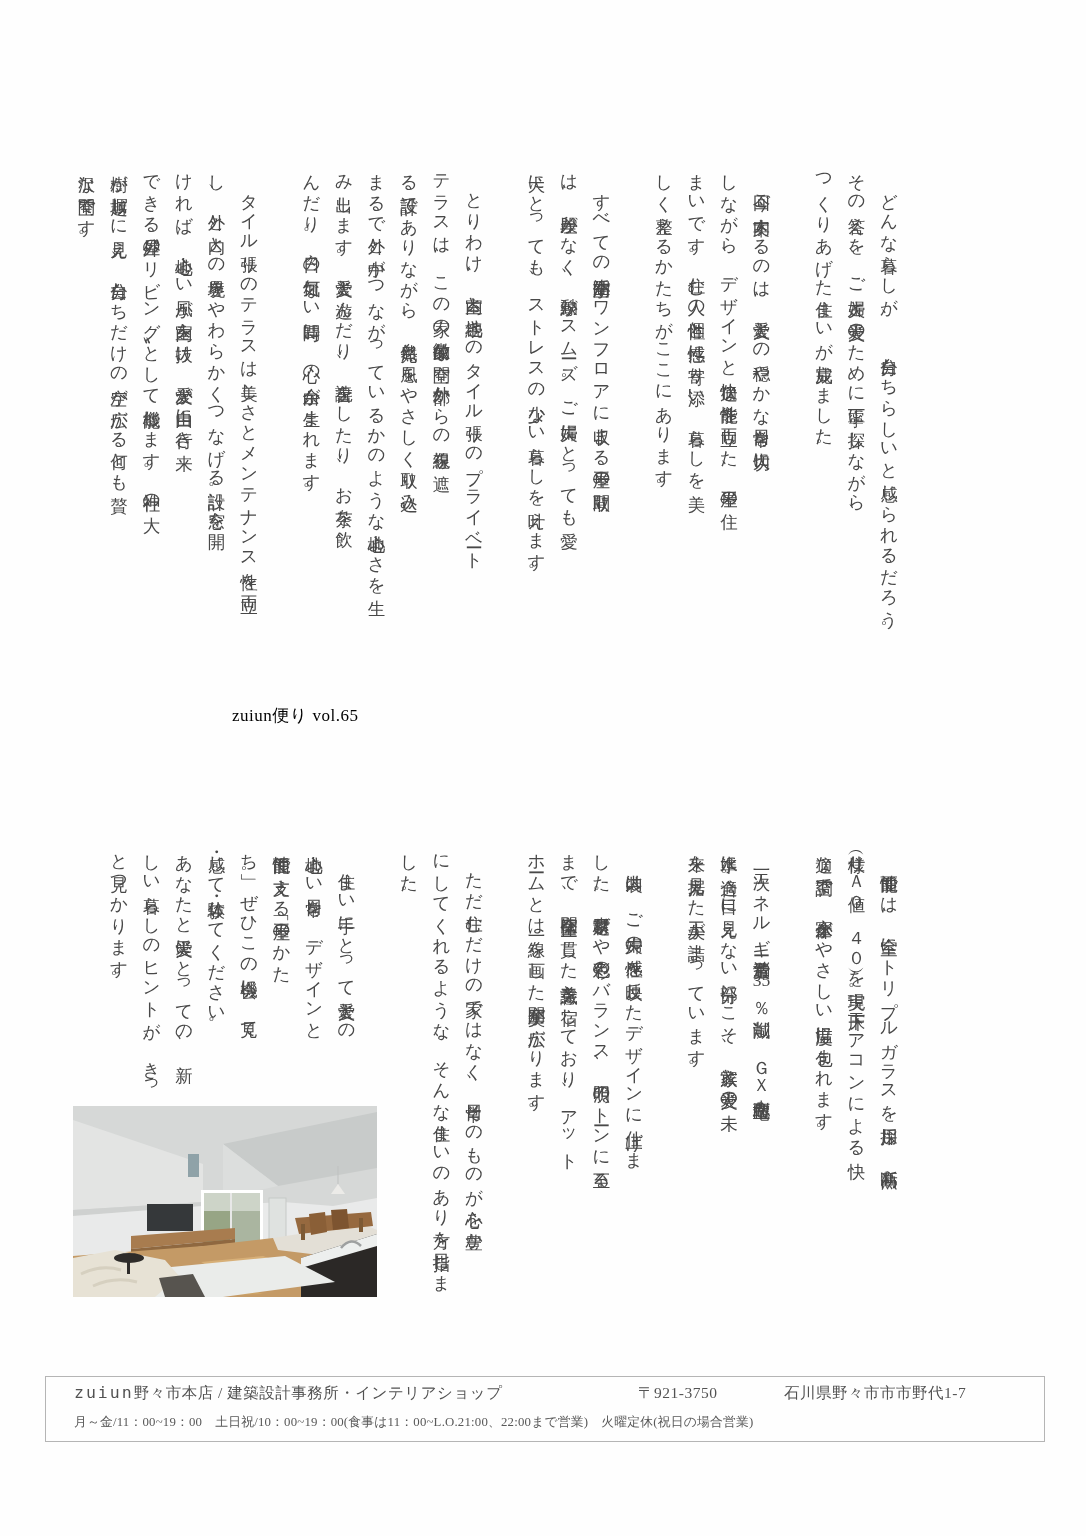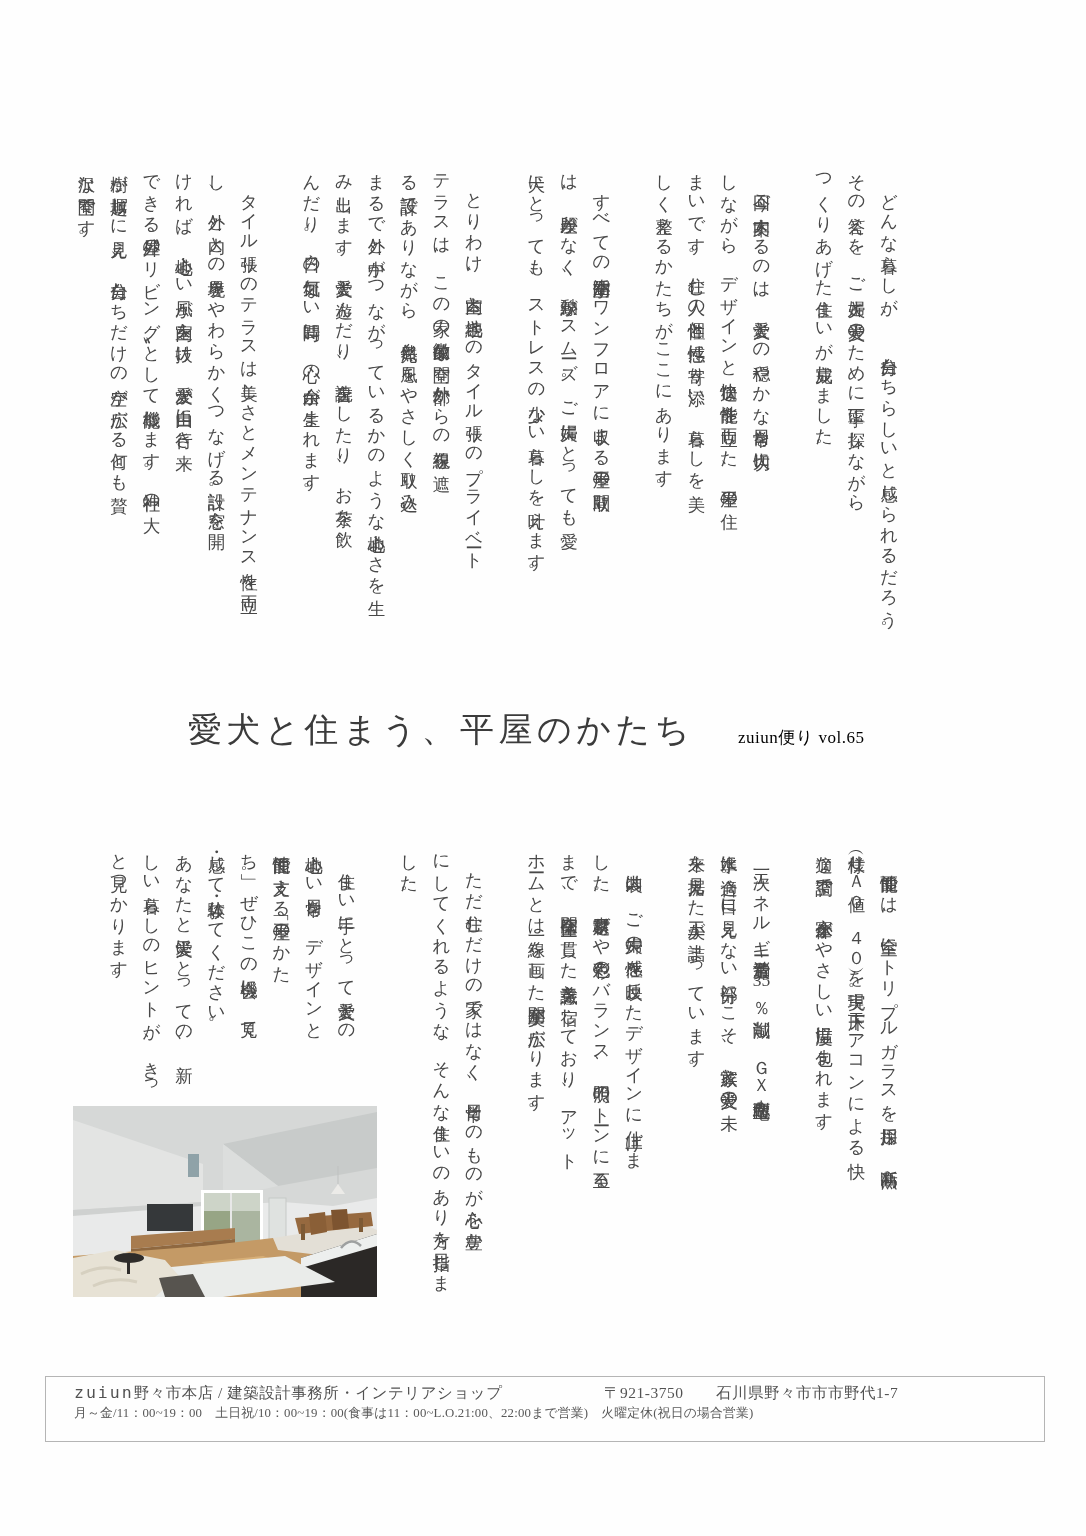--- a/index.html
+++ b/index.html
@@ -50,27 +50,28 @@
   
   .footer {
     position:absolute; left:45px; top:1376px; width:1000px; height:66px;
     box-sizing:border-box; border:1px solid #b5b5b5; background:#fefefe;
     padding:5px 10px 0 28px;
   }
   .shop-row {
     display:grid; grid-template-columns:530px 112px 1fr;
     font-size:15.5px; line-height:21px; color:#525252; letter-spacing:0.5px;
     white-space:nowrap;
+    gap:34px;
   }
   .brand {
     font-family:"DejaVu Sans Mono","Liberation Mono",monospace;
     letter-spacing:2px; font-size:16.5px;
   }
   .hours {
-    font-size:12.8px; color:#585858; margin-top:1px; letter-spacing:0.2px;
+    font-size:12.8px; color:#585858; margin-top:10px; letter-spacing:0.2px;
     line-height:18px; white-space:nowrap;
   }
 </style>
 </head>
 <body>
 
 <div class="page">
 
   <div id="top-article" class="v-text">
       <div class="v-para">
@@ -101,21 +102,20 @@
         <div class="v-col">　タイル張りのテラスは美しさとメンテナンス性を両立</div>
         <div class="v-col">し、外と内との境界をやわらかくつなげる設計。窓を開</div>
         <div class="v-col">ければ、心地よい風が室内を抜け、愛犬が自由に行き来</div>
         <div class="v-col">できる〝屋外のリビング〟として機能します。神社の大</div>
         <div class="v-col">樹が塀越しに見え、自分たちだけの空が広がる何とも贅</div>
         <div class="v-col">沢な空間です。</div>
       </div>
     </div>
 
   <div class="title-block">
-    <div class="page-title">愛犬と住まう、平屋のかたち</div>
     <div class="title-tag">zuiun便り vol.65</div>
   </div>
 
   <div id="bottom-article" class="v-text">
       <div class="v-para">
         <div class="v-col">　性能面では、全室にトリプルガラスを採用し、高断熱</div>
         <div class="v-col">仕様（ＵＡ値０．４０）を実現。床下エアコンによる快</div>
         <div class="v-col">適な空調で、家全体がやさしい温度に包まれます。</div>
       </div>
       <div class="v-para">

